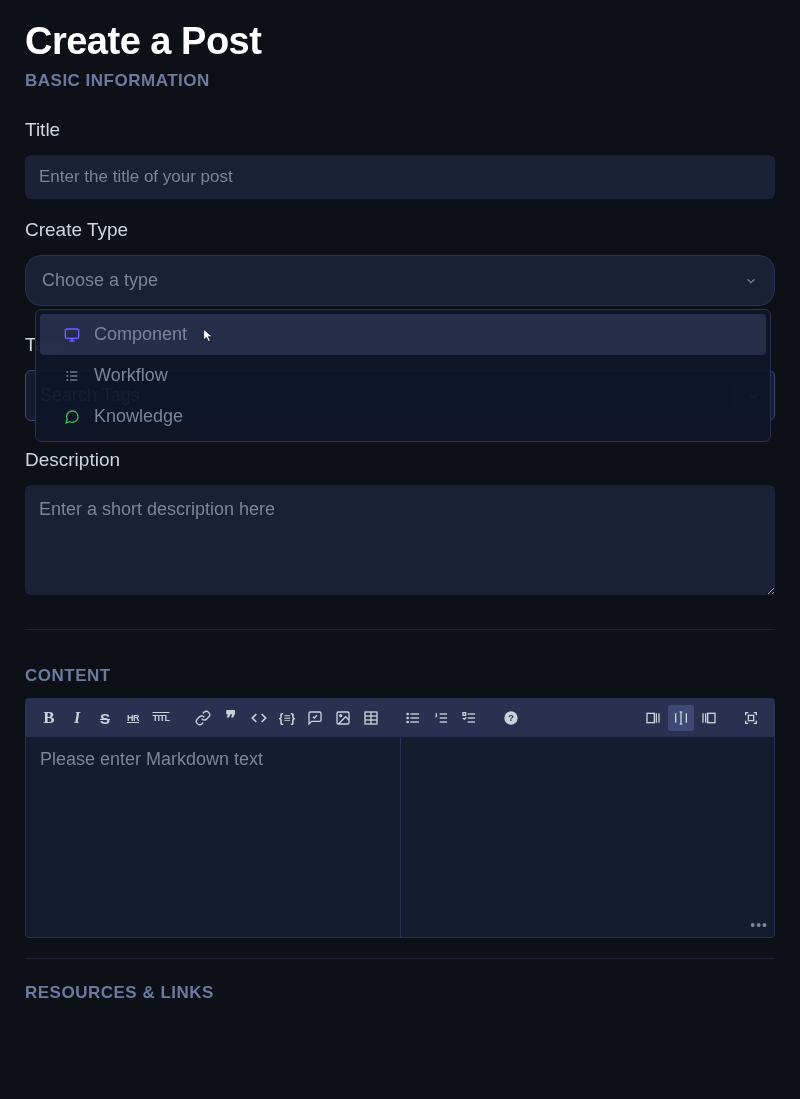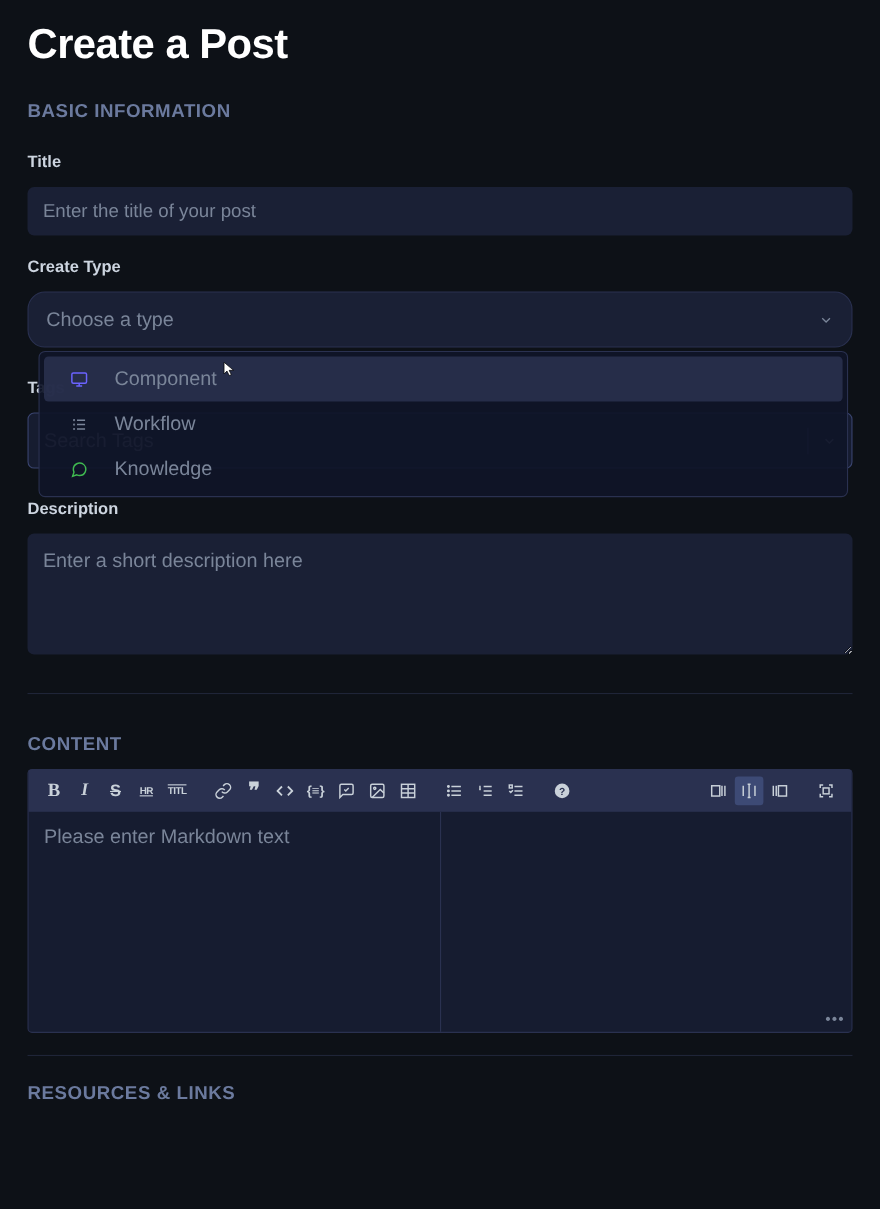--- a/index.html
+++ b/index.html
@@ -9,33 +9,33 @@
   font-family: -apple-system, BlinkMacSystemFont, "Segoe UI", Helvetica, Arial, sans-serif;
   width: 800px;
   height: 1099px;
   overflow: hidden;
   padding: 20px 25px;
 }
 .page-title {
   font-size: 38px;
   font-weight: 800;
   color: #ffffff;
-  margin-bottom: 28px;
+  margin-bottom: 8px;
   letter-spacing: -0.5px;
 }
 .section-header {
   font-size: 17px;
   font-weight: 600;
   color: #6b7a9e;
   letter-spacing: 0.5px;
   margin-bottom: 28px;
 }
 .field-label {
-  font-size: 15px;
-  font-weight: 700;
+  font-size: 19px;
+  font-weight: 400;
   color: #cdd5e0;
   margin-bottom: 14px;
   display: block;
 }
 .text-input {
   width: 100%;
   background: #1a2035;
   border: none;
   border-radius: 6px;
   padding: 12px 14px;
@@ -66,21 +66,21 @@
   right: 4px;
   background: rgba(15, 21, 40, 0.92);
   border: 1px solid #2a3150;
   border-radius: 6px;
   z-index: 10;
   padding: 4px;
 }
 .dropdown-item {
   display: flex;
   align-items: center;
-  gap: 24px;
+  gap: 14px;
   padding: 10px 24px;
   font-size: 18px;
   color: #7a8599;
   border-radius: 4px;
   cursor: pointer;
 }
 .dropdown-item.hl { background: rgba(42, 49, 80, 0.85); }
 .icon-sm { width: 16px; height: 16px; flex-shrink: 0; }
 .tags-wrap { margin-bottom: 28px; position: relative; }
 .tags-input {

